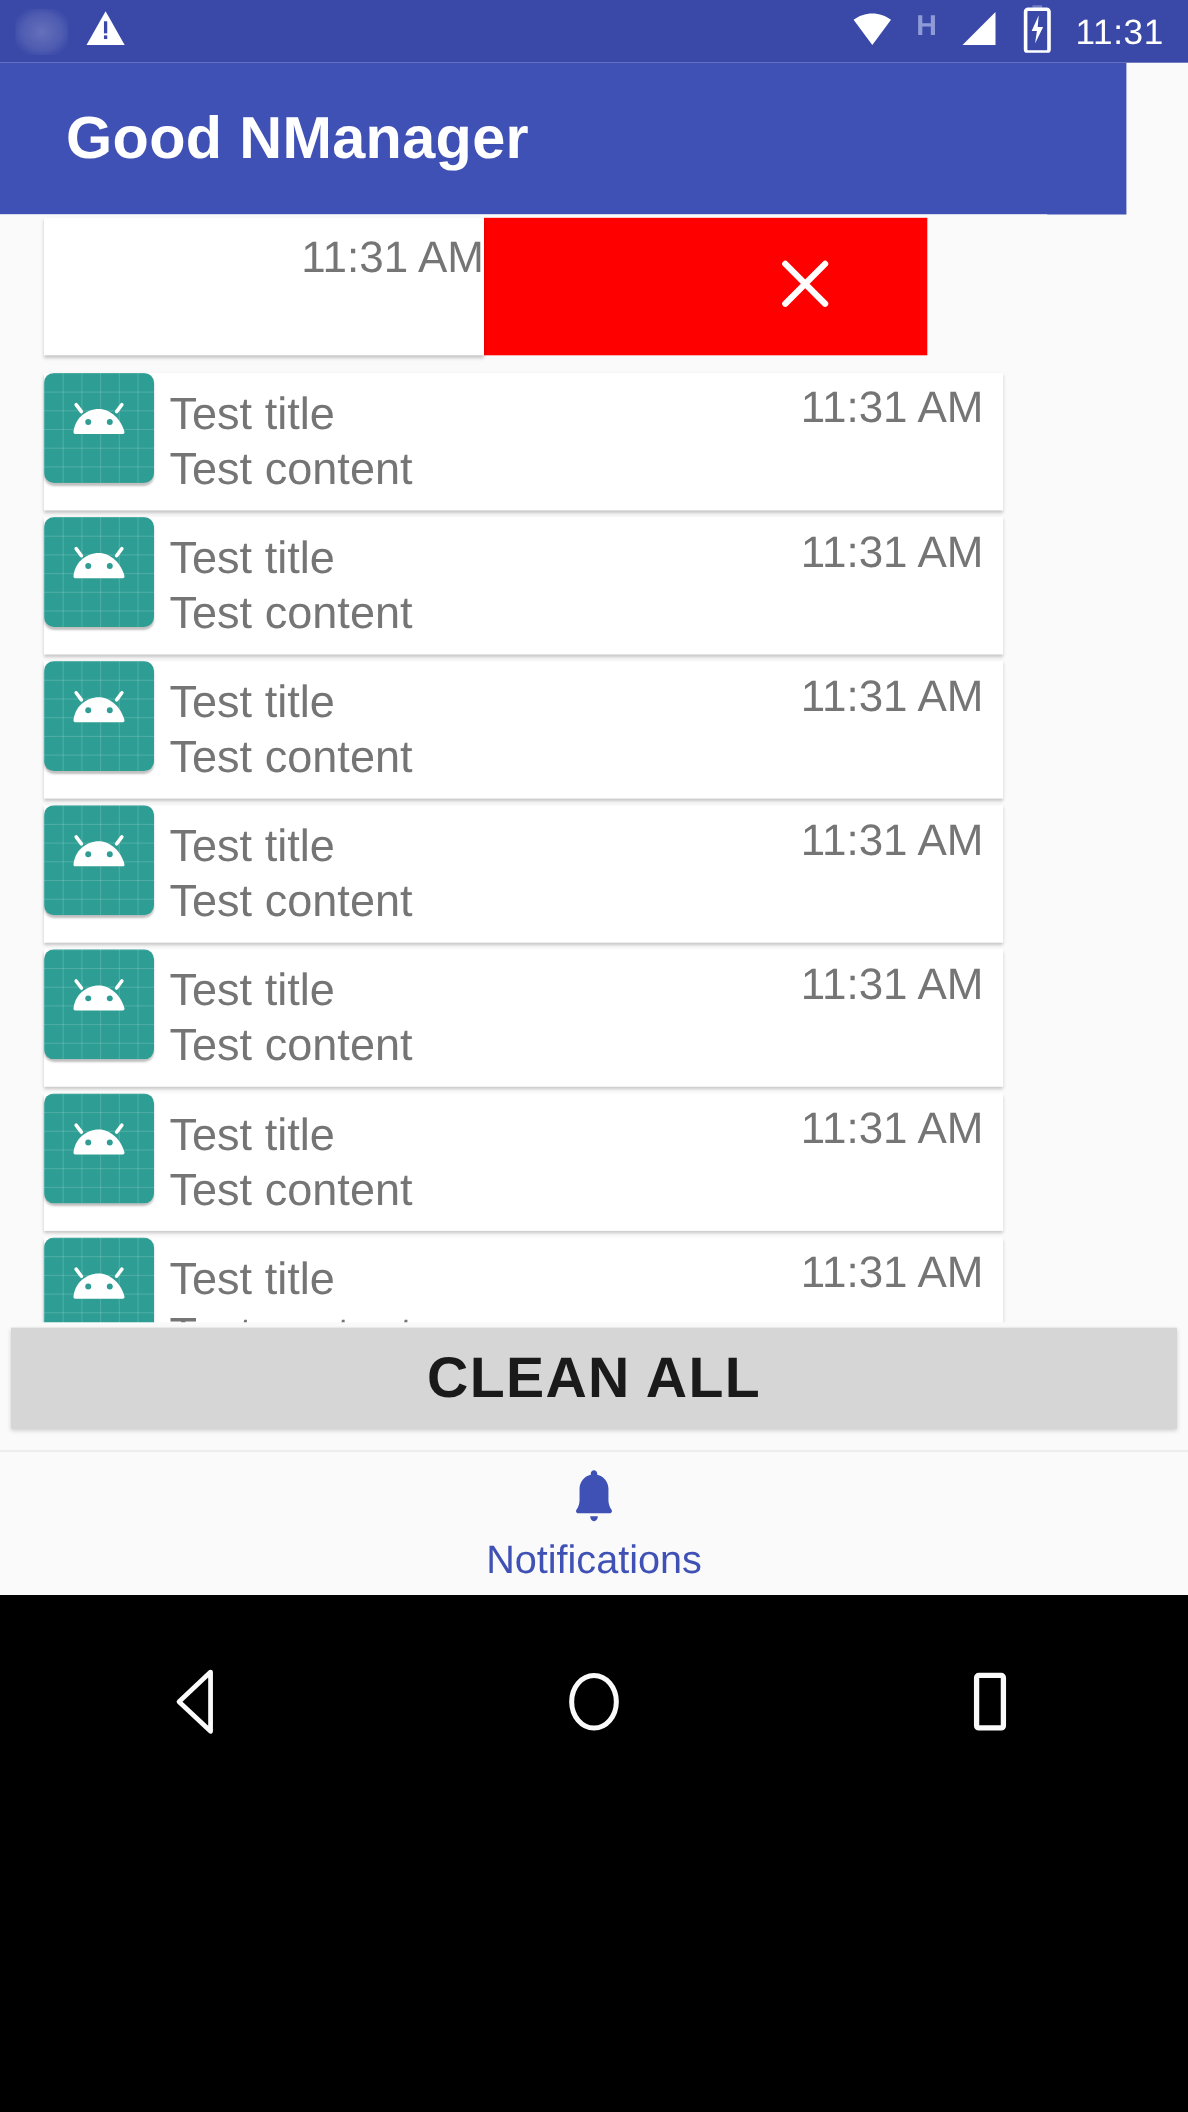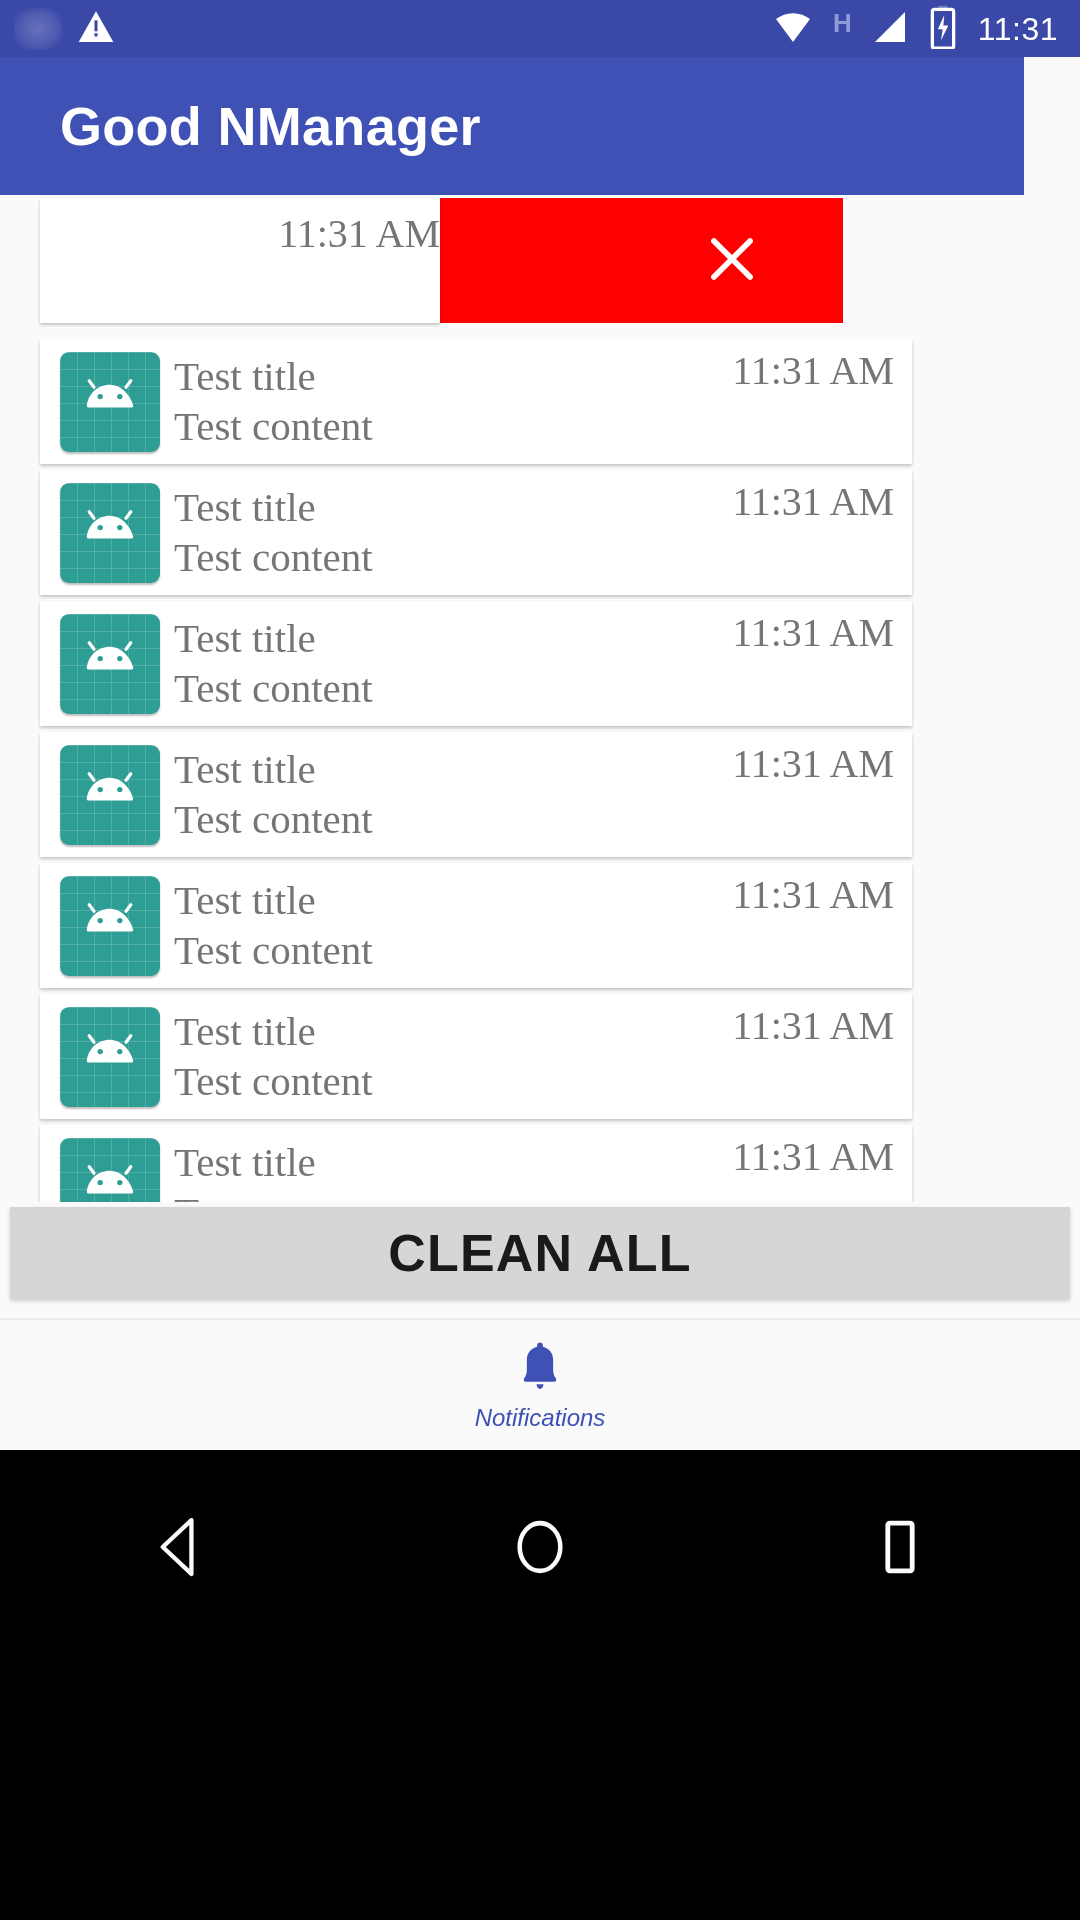--- a/index.html
+++ b/index.html
@@ -80,21 +80,20 @@
   }
 
   
   #list-area {
     position: absolute;
     top: 195px; left: 0;
     width: 952px;
     height: 1007px;
     background: #FAFAFA;
     overflow: hidden;
-    font-family: Liberation Serif, serif;
   }
 
   
   #swiped-row {
     position: relative;
     width: 1080px;
     height: 138px;
     background: #FAFAFA;
   }
   #swipe-delete-bg {
@@ -127,22 +126,21 @@
   }
 
   
   .notif-card {
     position: relative;
     margin: 6px 40px 0 40px;
     height: 125px;
     background: #FFFFFF;
     box-shadow: 0 2px 3px rgba(0,0,0,0.22);
     display: flex;
-    align-items: center;
-    padding: 0 18px 0 20px;
+    padding: 0 18px 0 0;
   }
   .notif-icon {
     width: 100px;
     height: 100px;
     flex: 0 0 100px;
     position: relative;
     border-radius: 9px;
     overflow: hidden;
     background-color: #2E9E94;
     background-image:
@@ -216,23 +214,22 @@
   .tab {
     flex: 1;
     display: flex;
     flex-direction: column;
     align-items: center;
     justify-content: center;
     gap: 10px;
     cursor: pointer;
   }
   .tab-label {
-    font-size: 24px;
+    font-size: 36px;
     line-height: 1;
-    font-style: italic;
   }
   .tab.active .tab-label { color: #3F51B5; }
   .tab.inactive .tab-label { color: #757575; }
   .tab-icon { height: 56px; display: flex; align-items: center; }
 
   
   .dash-icon {
     position: relative;
     width: 54px;
     height: 56px;

